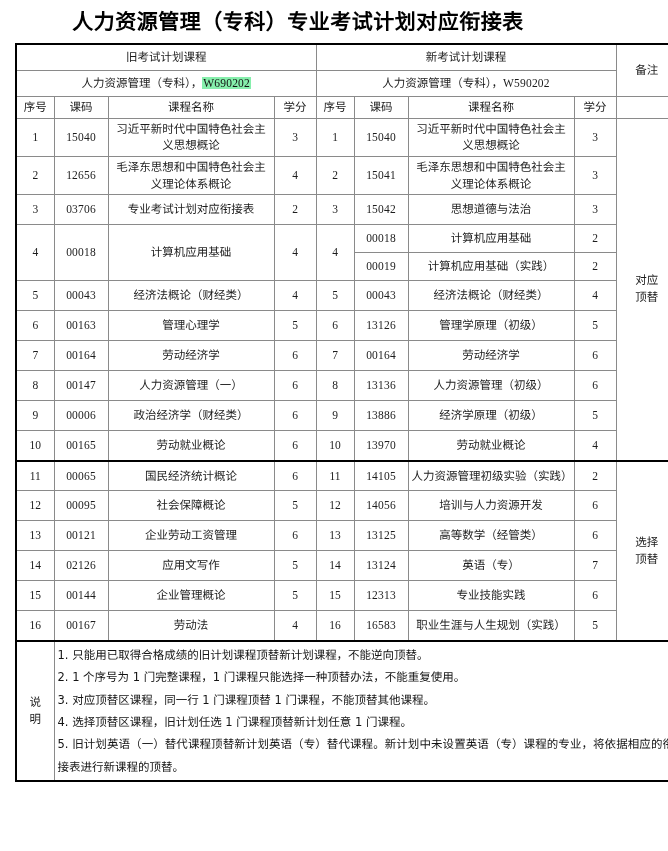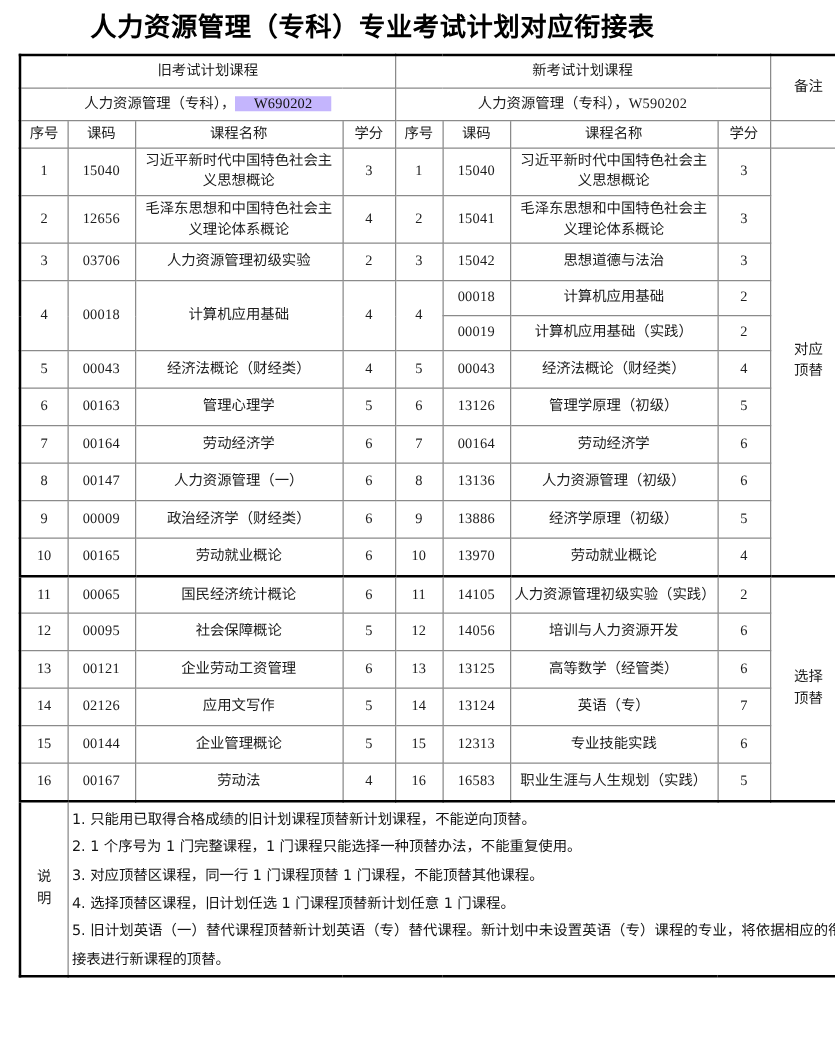--- a/index.html
+++ b/index.html
@@ -81,23 +81,23 @@
     padding-left: 8px;
     padding-right: 6px;
   }
   td.remark-cell {
     font-size: 12px;
     line-height: 1.7;
   }
   .thick-top { border-top: 2px solid #000 !important; }
 
   .sel-highlight {
-    background: #c4b5fd;
+    background: #86efac;
     color: #111;
-    padding: 0 15px;
+    padding: 0 1px;
   }
   .code-latin {
     font-family: "Liberation Serif", "DejaVu Serif", serif;
     letter-spacing: 0.2px;
   }
   
   .notes-label {
     width: 38px;
     font-size: 12.5px;
     line-height: 1.9;
@@ -180,21 +180,21 @@
             <td class="name-cell" rowspan="1">毛泽东思想和中国特色社会主义理论体系概论</td>
             <td class="cell-credit" rowspan="1">4</td>
             <td class="cell-no" rowspan="1">2</td>
             <td class="code-latin">15041</td>
             <td class="name-cell">毛泽东思想和中国特色社会主义理论体系概论</td>
             <td class="cell-credit">3</td>
           </tr>
           <tr class="data-row">
             <td class="cell-no" rowspan="1">3</td>
             <td class="code-latin" rowspan="1">03706</td>
-            <td class="name-cell" rowspan="1">人力资源管理初级实验</td>
+            <td class="name-cell" rowspan="1">专业考试计划对应衔接表</td>
             <td class="cell-credit" rowspan="1">2</td>
             <td class="cell-no" rowspan="1">3</td>
             <td class="code-latin">15042</td>
             <td class="name-cell">思想道德与法治</td>
             <td class="cell-credit">3</td>
           </tr>
           <tr class="sub-row">
             <td class="cell-no" rowspan="2">4</td>
             <td class="code-latin" rowspan="2">00018</td>
             <td class="name-cell" rowspan="2">计算机应用基础</td>
@@ -244,21 +244,21 @@
             <td class="code-latin" rowspan="1">00147</td>
             <td class="name-cell" rowspan="1">人力资源管理（一）</td>
             <td class="cell-credit" rowspan="1">6</td>
             <td class="cell-no" rowspan="1">8</td>
             <td class="code-latin">13136</td>
             <td class="name-cell">人力资源管理（初级）</td>
             <td class="cell-credit">6</td>
           </tr>
           <tr class="data-row">
             <td class="cell-no" rowspan="1">9</td>
-            <td class="code-latin" rowspan="1">00009</td>
+            <td class="code-latin" rowspan="1">00006</td>
             <td class="name-cell" rowspan="1">政治经济学（财经类）</td>
             <td class="cell-credit" rowspan="1">6</td>
             <td class="cell-no" rowspan="1">9</td>
             <td class="code-latin">13886</td>
             <td class="name-cell">经济学原理（初级）</td>
             <td class="cell-credit">5</td>
           </tr>
           <tr class="data-row">
             <td class="cell-no" rowspan="1">10</td>
             <td class="code-latin" rowspan="1">00165</td>

